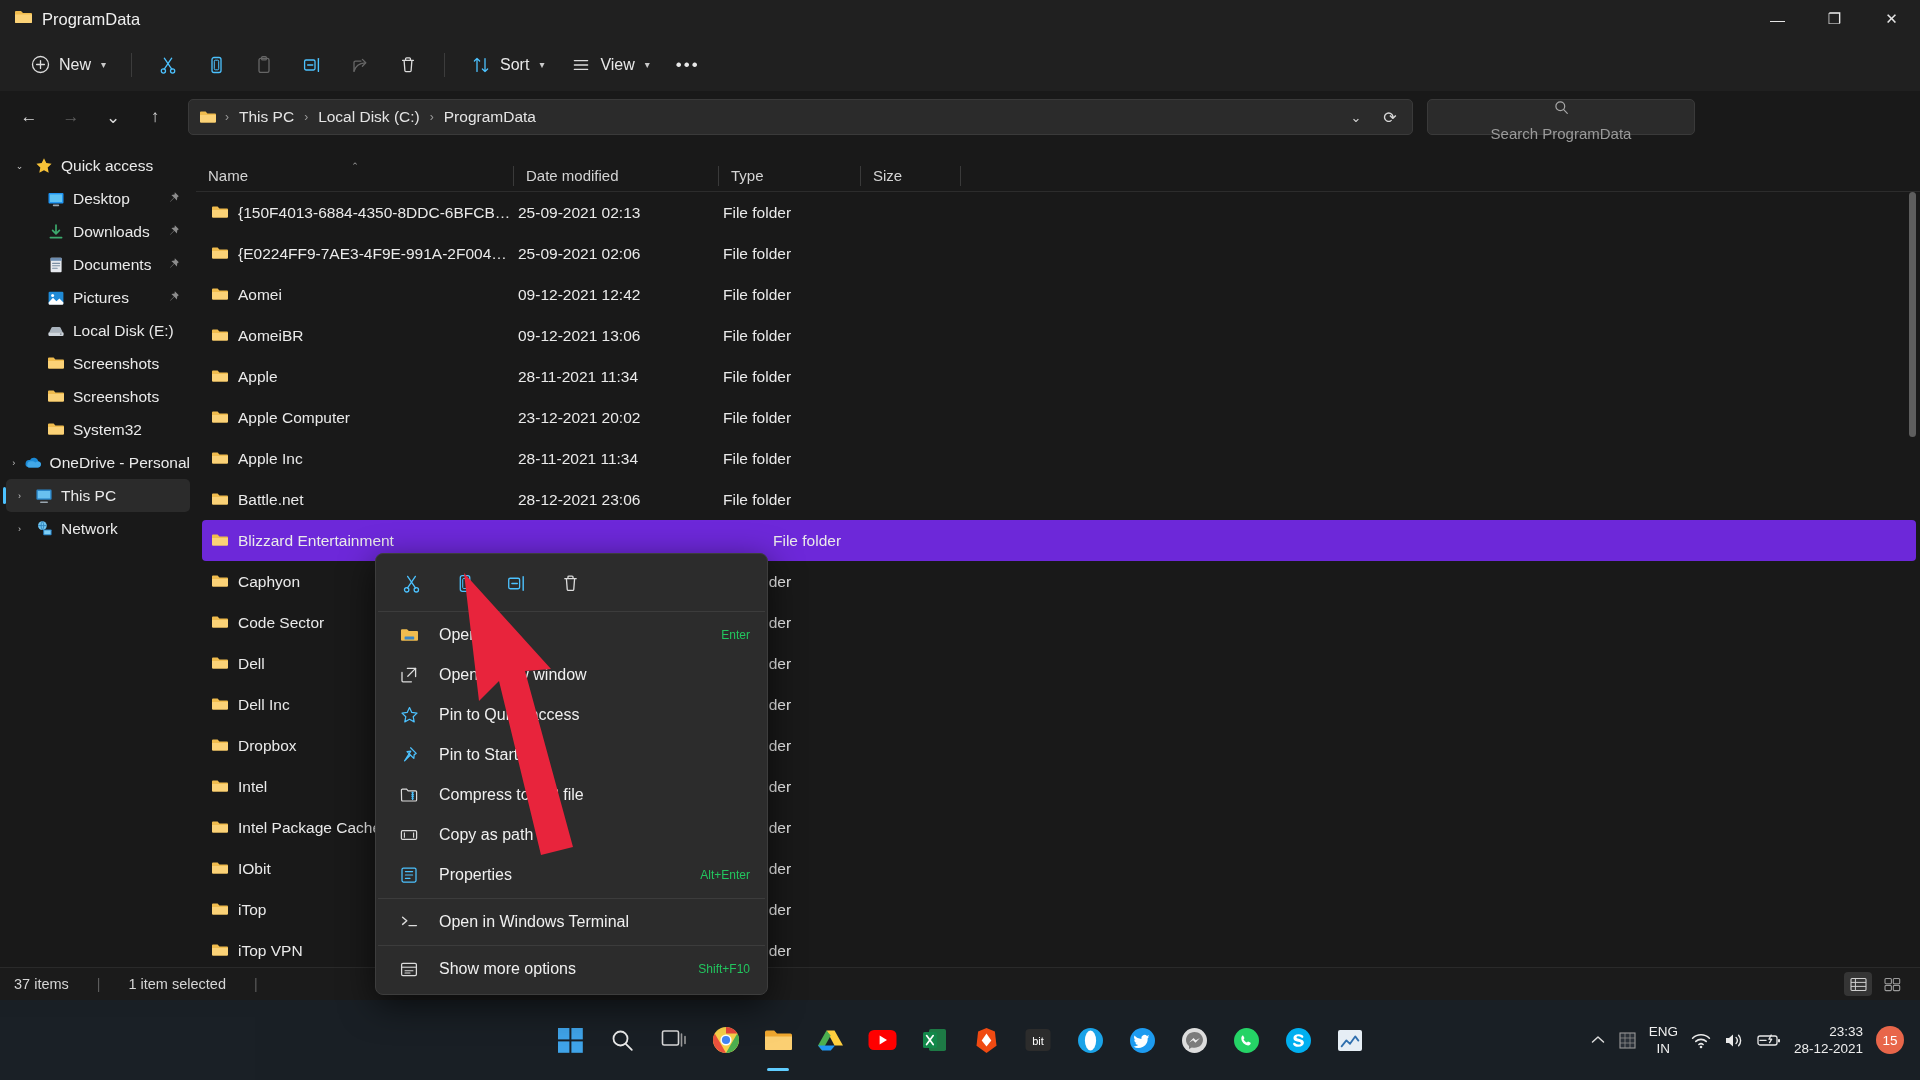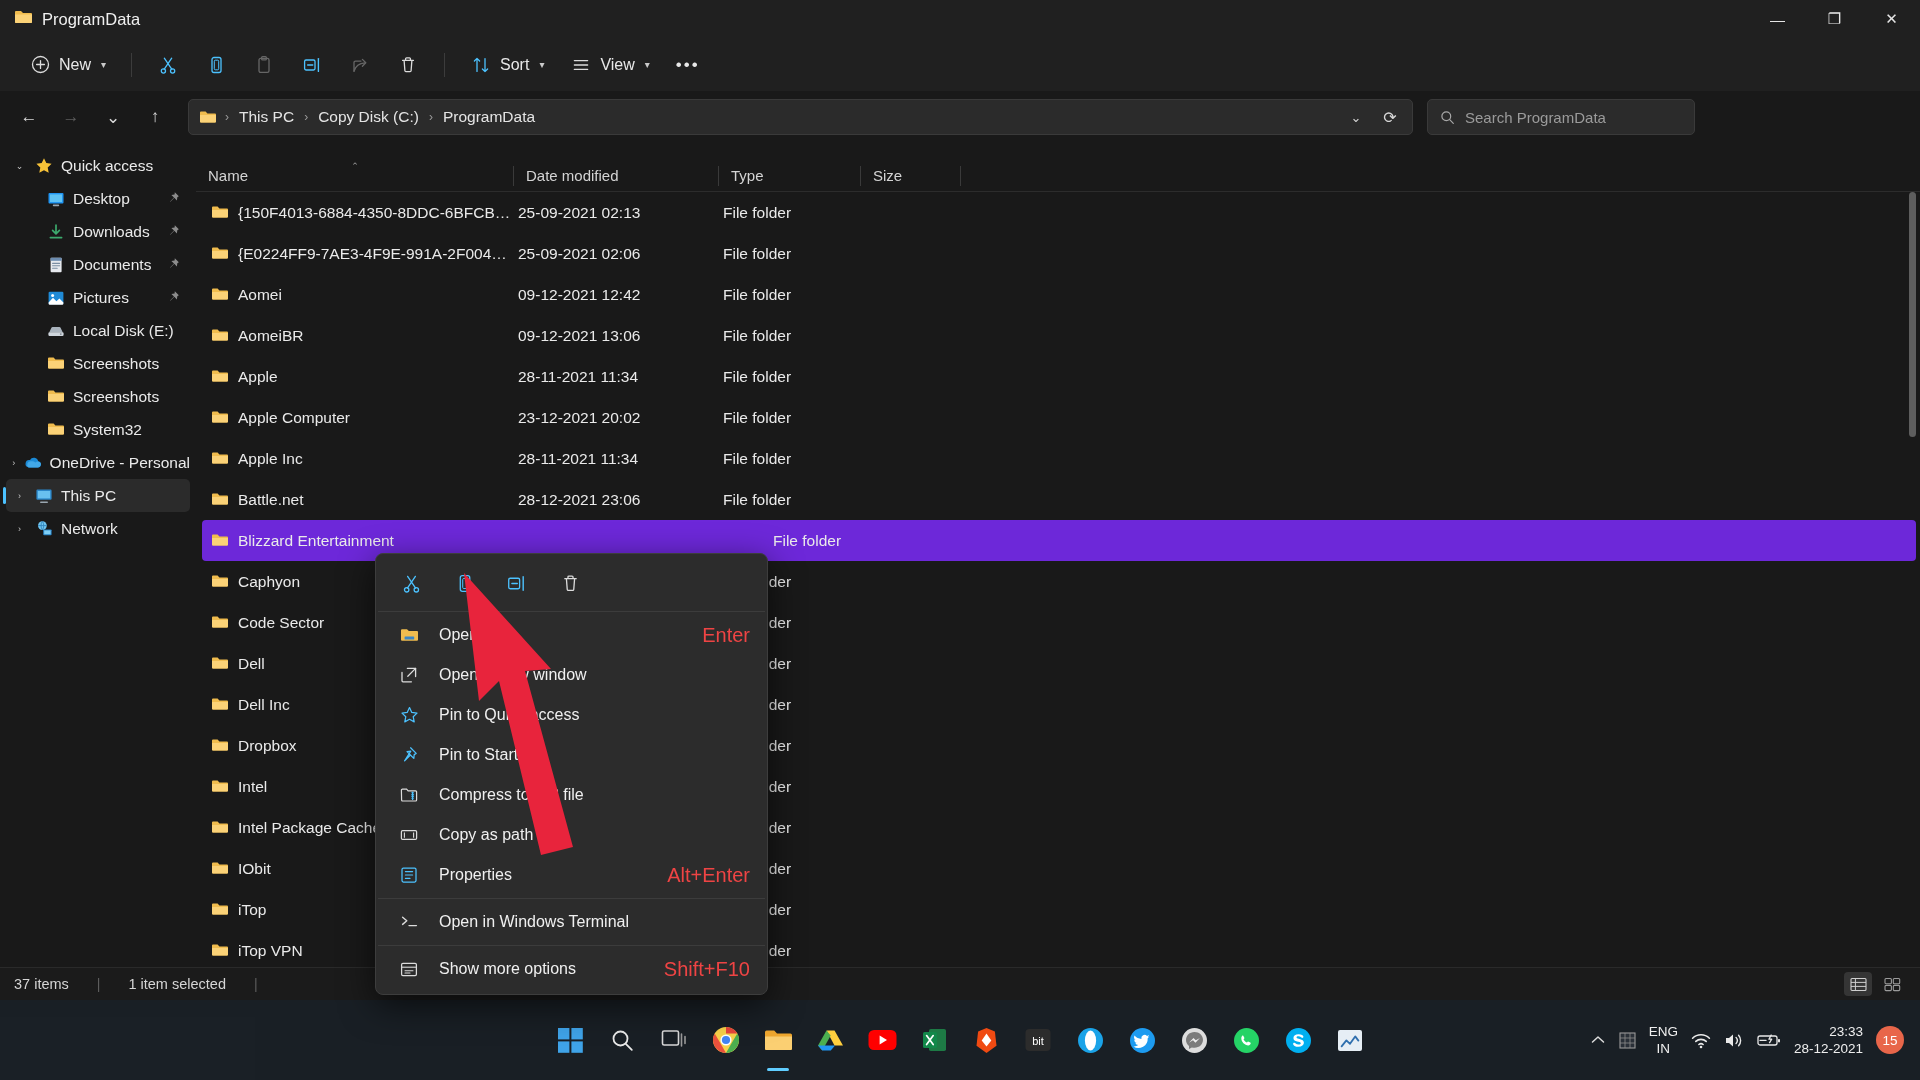--- a/index.html
+++ b/index.html
@@ -59,21 +59,21 @@
   .crumb { font-size: 15.5px; color: #e4e4e4; padding: 4px 6px; border-radius: 4px; }
   .crumb-sep { color: #9a9a9a; font-size: 12px; padding: 0 2px; }
   .addr-right { display: flex; align-items: center; gap: 2px; }
   .addr-ibtn {
     width: 32px; height: 30px; display: flex; align-items: center; justify-content: center;
     border-radius: 4px; color: #d6d6d6; font-size: 13px;
   }
   .searchbox {
     width: 268px; height: 36px; margin-left: 14px;
     background: #2b2b2b; border: 1px solid #3a3a3a; border-radius: 5px;
-    display: flex; align-items: center; gap: 10px; padding: 0 12px;
+    display: flex; align-items: center; gap: 10px; padding: 0 12px; flex-direction: column;
   }
   .search-ph { font-size: 15px; color: #9b9b9b; }
 
   
   .sidebar {
     position: absolute; top: 143px; left: 0; width: 196px; height: 860px;
     background: #191919; padding-top: 6px; overflow: hidden;
   }
   .sb-item {
     height: 33px; display: flex; align-items: center; gap: 7px;
@@ -163,21 +163,21 @@
     width: 50px; height: 38px; display: flex; align-items: center; justify-content: center;
     border-radius: 5px;
   }
   .ctx-sep { height: 1px; background: #3c3c3c; margin: 3px 2px; }
   .ctx-item {
     height: 40px; display: flex; align-items: center; padding: 0 14px 0 18px;
     margin: 0 3px; border-radius: 5px;
   }
   .ctx-ic { width: 24px; display: flex; align-items: center; justify-content: center; flex: 0 0 24px; }
   .ctx-lbl { font-size: 16px; color: #f0f0f0; margin-left: 18px; flex: 1; white-space: nowrap; }
-  .ctx-key { font-size: 20px; color: #ef4444; }
+  .ctx-key { font-size: 12px; color: #22c55e; }
 
   
   .cursor-arrow { position: absolute; left: 455px; top: 565px; z-index: 60; pointer-events: none; }
 
   
   .taskbar {
     position: absolute; bottom: 0; left: 0; width: 1920px; height: 80px;
     background: rgba(26,32,38,0.97);
   }
   .tb-center {
@@ -328,21 +328,21 @@
       <span style="display:flex;margin-right:6px;">
         <svg width="18" height="15" viewBox="0 0 18 15">
             <path d="M1 2.6a1 1 0 011-1h4.6l1.8 1.8h7.6a1 1 0 011 1v7.2a1 1 0 01-1 1H2a1 1 0 01-1-1z" fill="#f0bc4e"></path>
             <path d="M1 5h16v6.6a1 1 0 01-1 1H2a1 1 0 01-1-1z" fill="#fbd277"></path>
           </svg>
       </span>
       <div class="crumbs">
         <span class="crumb-sep">›</span>
         <span class="crumb">This PC</span>
         <span class="crumb-sep">›</span>
-        <span class="crumb">Copy Disk (C:)</span>
+        <span class="crumb">Local Disk (C:)</span>
         <span class="crumb-sep">›</span>
         <span class="crumb">ProgramData</span>
       </div>
       <div class="addr-right">
         <div class="addr-ibtn">⌄</div>
         <div class="addr-ibtn" style="font-size:16px;">⟳</div>
       </div>
     </div>
 
     <div class="searchbox">

